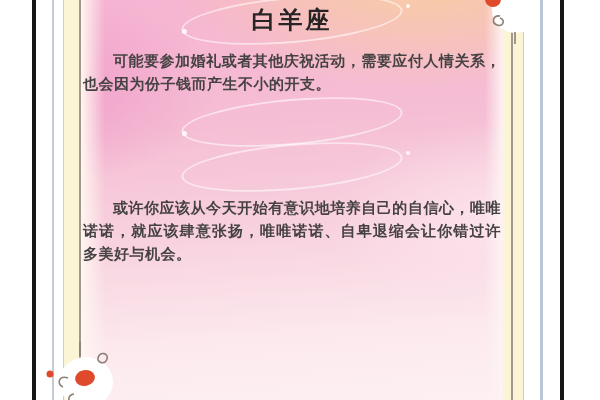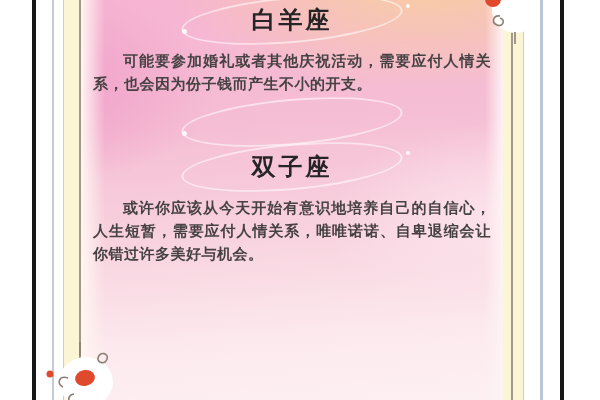--- a/index.html
+++ b/index.html
@@ -43,21 +43,21 @@
   }
   .sparkle{position:absolute;background:#ffffff;border-radius:50%;opacity:.85;}
   .sp1{width:5px;height:5px;left:24%;bottom:2px;}
   .sp2{width:4px;height:4px;right:22%;top:0px;}
   .title{
     position:relative;margin:0;display:inline-block;
     font-size:24px;line-height:32px;font-weight:800;letter-spacing:3px;
     color:#262424;
   }
   .bodytext{
-    margin:0 0 11px 0;padding:0 12px;
+    margin:0 0 11px 0;padding:0 2px;
     font-size:15px;line-height:23px;font-weight:700;letter-spacing:.5px;
     color:#464243;text-align:justify;text-indent:2em;
   }
   
   .bunny{position:absolute;pointer-events:none;}
   .bunny-tr{left:482px;top:-14px;}
   .bunny-bl{left:44px;top:342px;}
 </style>
 </head>
 <body>
@@ -81,23 +81,22 @@
         <div class="title-wrap">
           <span class="orbit"></span>
           <span class="sparkle sp1"></span>
         </div>
       </section>
 
       <section class="zodiac">
         <div class="title-wrap">
           <span class="orbit"></span>
           <span class="sparkle sp2"></span>
-          <h2 class="title">双子座</h2>
         </div>
-        <p class="bodytext">或许你应该从今天开始有意识地培养自己的自信心，人生短暂，需要应付人情关系，唯唯诺诺、自卑退缩会让你错过许多美好与机会。</p>
+        <p class="bodytext">或许你应该从今天开始有意识地培养自己的自信心，唯唯诺诺，就应该肆意张扬，唯唯诺诺、自卑退缩会让你错过许多美好与机会。</p>
       </section>
 
 
     </div>
   </div>
 
   <div class="stripe black-l"></div>
   <div class="stripe gray-l"></div>
   <div class="stripe yellow-edge-l"></div>
   <div class="stripe yellow-l"></div>

